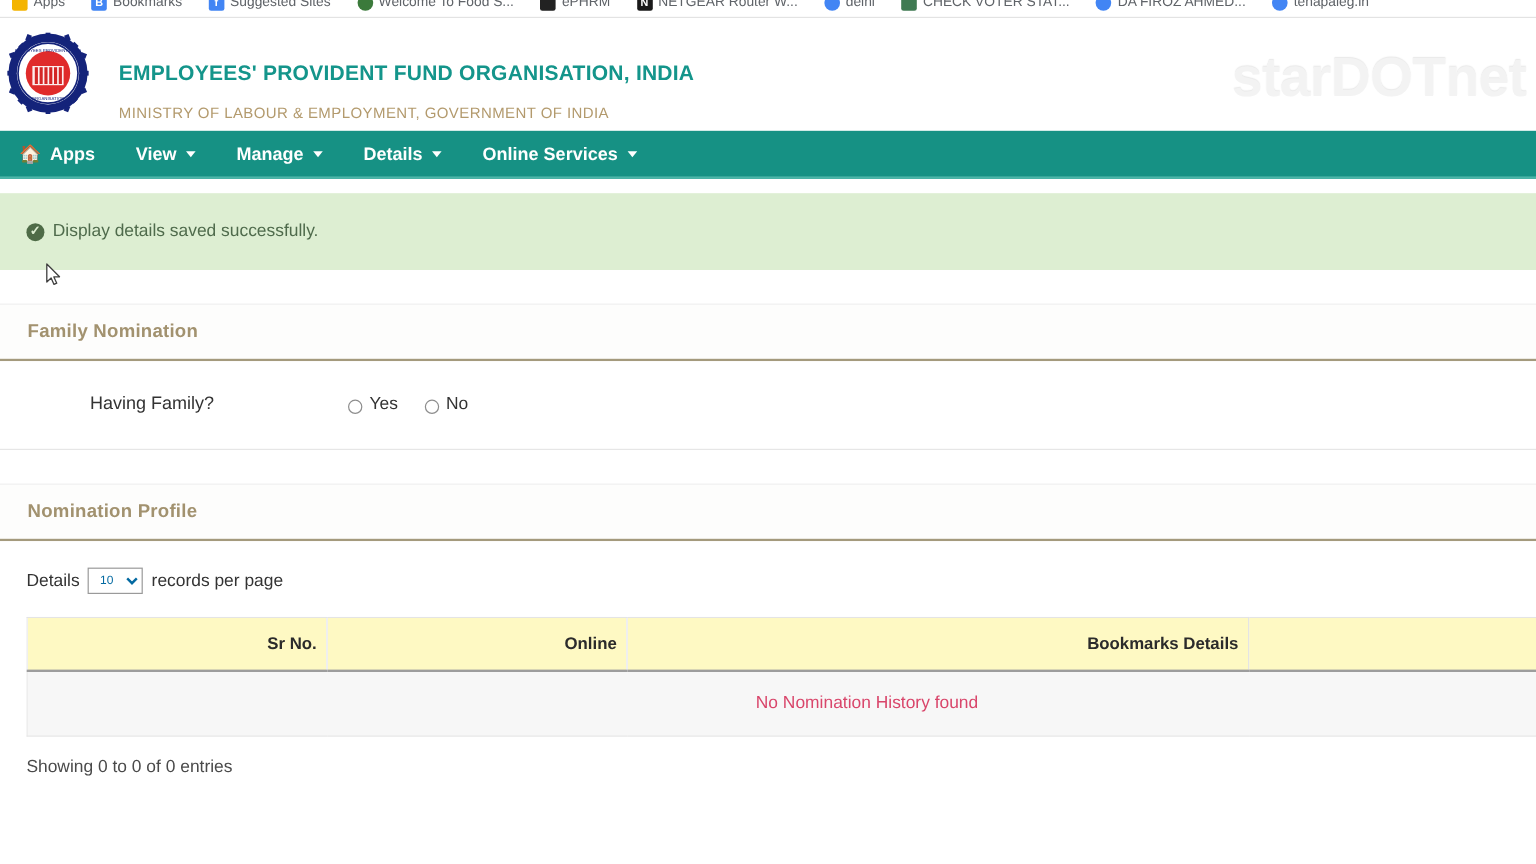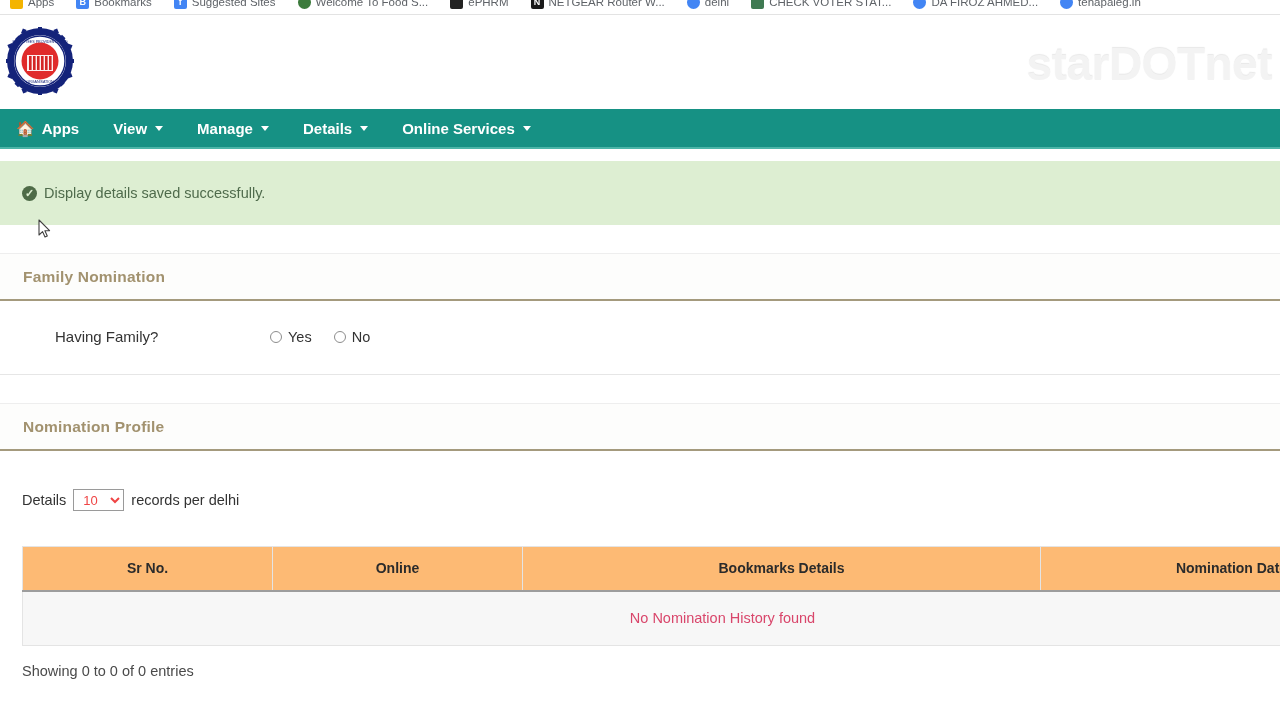--- a/index.html
+++ b/index.html
@@ -170,73 +170,73 @@
     letter-spacing: 0.2px;
   }
   .panel-body { background: #ffffff; }
 
   #panel-family { top: 253px; height: 122px; }
   #panel-family .panel-body { height: 71px; display: flex; align-items: center; }
 
   .field-label {
     font-size: 15px;
     color: #333333;
-    margin-left: 55px;
+    margin-left: 75px;
     width: 215px;
   }
   .radio-group { display: flex; align-items: center; }
-  .radio-opt { display: flex; align-items: center; margin-right: 22px; cursor: pointer; }
+  .radio-opt { display: flex; align-items: flex-end; margin-right: 22px; cursor: pointer; }
   .radio-dot {
     width: 12px; height: 12px;
     border: 1px solid #8d8d8d;
     border-radius: 50%;
     background: #fff;
     margin-right: 6px;
     flex: 0 0 auto;
   }
   .radio-label { font-size: 14.5px; color: #333333; }
 
   #panel-nomination { top: 403px; height: 330px; }
 
   .display-row {
     padding: 22px 0 0 22px;
     font-size: 14.5px;
     color: #333333;
     display: flex;
     align-items: center;
   }
   .display-select {
-    margin: 16px 7px;
+    margin: 0 7px;
     font-family: "Liberation Sans", sans-serif;
-    font-size: 13px;
+    font-size: 10px;
     padding: 2px 2px 2px 5px;
     border: 1px solid #9a9a9a;
     background: #ffffff;
-    color: #ef4444;
+    color: #0369a1;
     height: 22px;
   }
 
   
   .table-wrap {
     margin: 19px 0 0 22px;
     width: 1400px;
     overflow: hidden;
   }
   table.nom-table {
     border-collapse: collapse;
     width: 1400px;
     table-layout: fixed;
   }
   table.nom-table th {
     height: 44px;
     font-size: 14px;
     font-weight: bold;
     color: #2b2b2b;
-    text-align: center;
-    background: #fdba74;
+    text-align: right;
+    background: #fef9c3;
     border: 1px solid #e4e4e4;
     border-bottom: 2px solid #9d9d9d;
     padding: 0 8px;
     white-space: nowrap;
     overflow: hidden;
   }
   table.nom-table td {
     height: 55px;
     background: #f7f7f7;
     border: 1px solid #e4e4e4;
@@ -345,20 +345,22 @@
           <rect x="35" y="29" width="2.6" height="14"></rect>
           <rect x="39" y="29" width="2.6" height="14"></rect>
           <rect x="43" y="29" width="2.6" height="14"></rect>
         </g>
         <text x="34" y="16" font-size="3.6" fill="#14237a" text-anchor="middle" font-family="'Liberation Sans',sans-serif">EMPLOYEES PROVIDENT FUND</text>
         <text x="34" y="56" font-size="3.6" fill="#14237a" text-anchor="middle" font-family="'Liberation Sans',sans-serif">ORGANISATION</text>
       </g>
     </svg>
   </div>
 
+  <div class="brand-title">EMPLOYEES' PROVIDENT FUND ORGANISATION, INDIA</div>
+  <div class="brand-sub">MINISTRY OF LABOUR &amp; EMPLOYMENT, GOVERNMENT OF INDIA</div>
   <div class="watermark">starDOTnet</div>
 </div>
 
 <div class="navbar">
   <div class="nav-item">
     <span class="home-ic">🏠</span>
     <span>Apps</span>
   </div>
   <div class="nav-item">
     <span>View</span>
@@ -409,21 +411,21 @@
   <div class="panel-body">
 
     <div class="display-row">
       <span>Details</span>
       <select class="display-select">
         <option>10</option>
         <option>25</option>
         <option>50</option>
         <option>100</option>
       </select>
-      <span>records per delhi</span>
+      <span>records per page</span>
     </div>
 
     <div class="table-wrap">
       <table class="nom-table">
         <thead>
           <tr>
             <th class="col-sr">Sr No.</th>
             <th class="col-status">Online</th>
             <th class="col-details">Bookmarks Details</th>
             <th class="col-last">Nomination Date</th>

